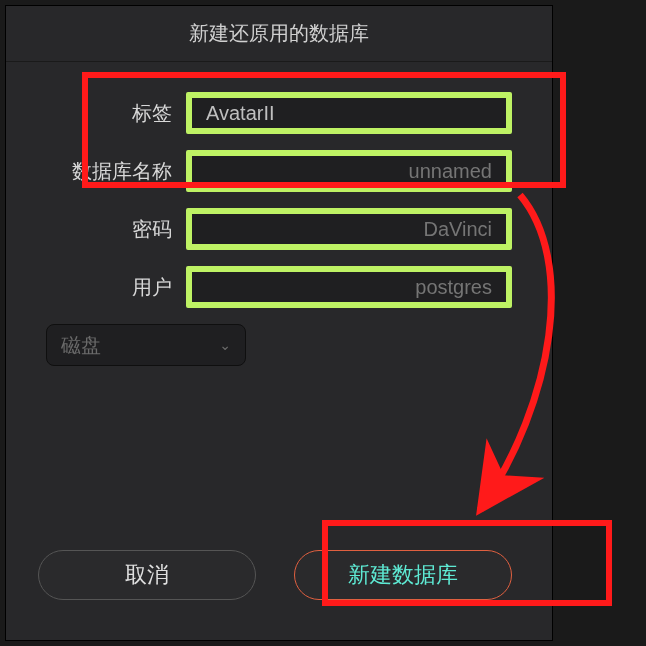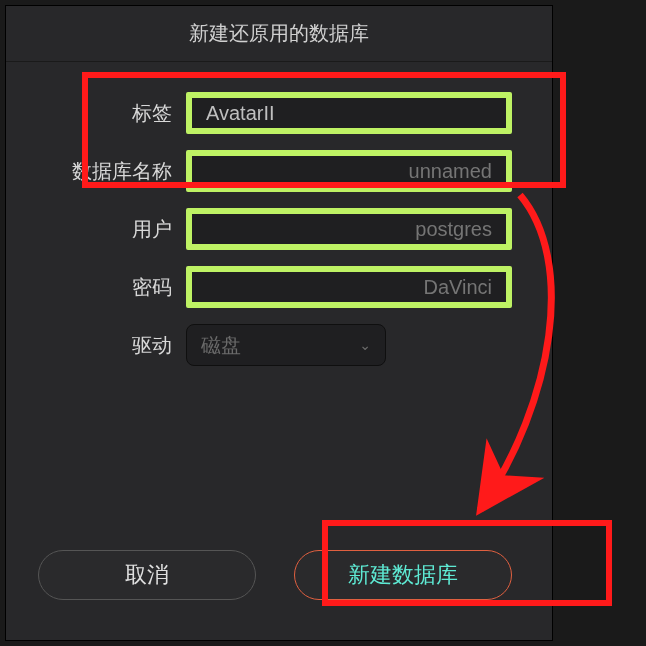--- a/index.html
+++ b/index.html
@@ -130,31 +130,30 @@
       <input class="input" type="text" value="AvatarII" style="">
     </div>
 
 
     <div class="form-row">
       <div class="label">数据库名称</div>
       <input class="input placeholder" type="text" placeholder="unnamed" style="">
     </div>
 
     <div class="form-row">
+      <div class="label">密码</div>
+      <input class="input placeholder" type="text" placeholder="DaVinci" style="">
+    </div>
+
+    <div class="form-row">
       <div class="label">用户</div>
       <input class="input placeholder" type="text" placeholder="postgres" style="">
     </div>
 
     <div class="form-row">
-      <div class="label">密码</div>
-      <input class="input placeholder" type="text" placeholder="DaVinci" style="">
-    </div>
-
-    <div class="form-row">
-      <div class="label">驱动</div>
       <div class="select">
         <span>磁盘</span>
         <span class="chevron">⌄</span>
       </div>
     </div>
 
   </div>
 
   <div class="button-row">
     <div class="btn">取消</div>

